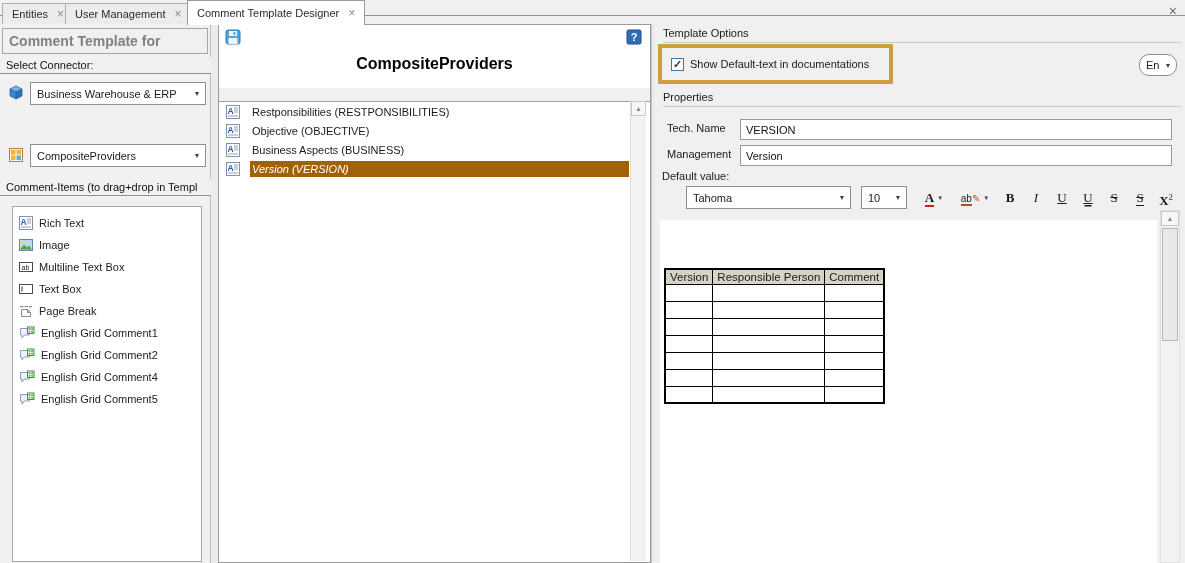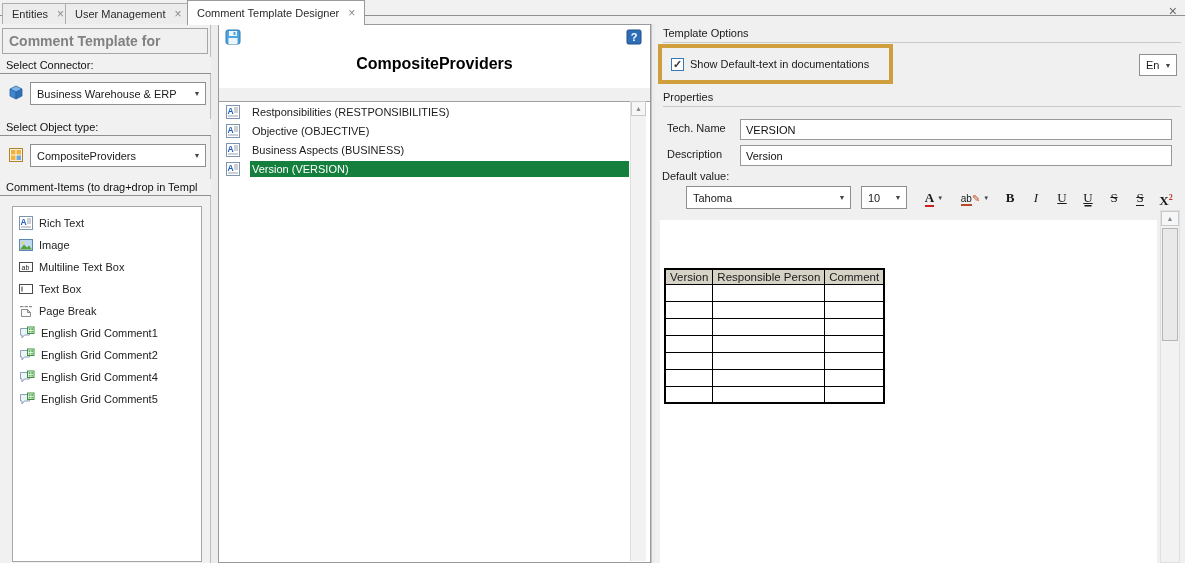--- a/index.html
+++ b/index.html
@@ -56,38 +56,38 @@
   .mp-save { position:absolute; left:6px; top:4px; width:16px; height:16px; }
   .mp-help { position:absolute; right:8px; top:4px; width:16px; height:16px; }
   .mp-title { position:absolute; left:0; top:30px; width:100%; text-align:center;
     font-size:16px; font-weight:bold; color:#000; }
   .mp-strip { position:absolute; left:0; top:63px; width:100%; height:13px; background:#f0f0f0; }
   .mp-list { position:absolute; left:0; top:76px; width:100%; bottom:0;
     background:#ffffff; border-top:1px solid #a0a0a0; }
   .mrow { display:flex; align-items:center; height:19px; }
   .mrow svg { margin-left:7px; flex:0 0 auto; }
   .mrow .mlabel { flex:1; margin-left:10px; margin-right:21px; padding:2px 2px; white-space:nowrap; overflow:hidden; }
-  .mrow.selected .mlabel { background:#15803d; color:#ffffff; }
+  .mrow.selected .mlabel { background:#a16207; color:#ffffff;font-style:italic; }
   .mp-scroll { position:absolute; right:4px; top:76px; bottom:1px; width:16px;
     background:#f2f2f2; border-left:1px solid #dedede; }
   .scroll-up { height:15px; background:#f5f6f7; border:1px solid #c9c9c9;
     text-align:center; font-size:7px; line-height:14px; color:#888; }
 
   
   .group-label { position:absolute; left:8px; right:4px; height:16px;
     border-bottom:1px solid #c9c9c9; color:#1a1a1a; }
   .gl-options { top:3px; }
   .gl-props { top:67px; }
   .hl-box { position:absolute; left:3px; top:20px; width:235px; height:40px;
     border:4px solid #cf9e3d; display:flex; align-items:center; }
   .checkbox { width:13px; height:13px; background:#fff; border:1px solid #3a78b5;
     margin-left:9px; display:flex; align-items:center; justify-content:center; }
   .checkbox .mark { font-size:11px; font-weight:bold; color:#3a3a3a; line-height:11px; }
   .hl-label { margin-left:6px; }
-  .cb-lang { left:484px; top:30px; width:38px; height:22px; }
+  .cb-lang { left:484px; top:30px; width:38px; height:22px;border-radius:10px; }
   .fld-label { position:absolute; left:12px; height:14px; }
   .fl-tech { top:98px; } .fl-desc { top:124px; }
   .fl-default { left:7px; top:146px; }
   .fld-input { position:absolute; left:85px; width:432px; height:21px;
     background:#fff; border:1px solid #989898; font-family:"Liberation Sans",sans-serif;
     font-size:11px; padding:0 5px; color:#111; }
   .fi-tech { top:95px; } .fi-desc { top:121px; }
   .font-toolbar { position:absolute; left:7px; top:162px; width:516px; height:25px;margin-left:24px; }
   .cb-font { left:0; top:0; width:165px; height:23px; }
   .cb-size { left:175px; top:0; width:46px; height:23px; }
@@ -150,21 +150,20 @@
           <path d="M8 1 L14 4 L8 7 L2 4 Z" fill="#7db6e8" stroke="#2a66a8" stroke-width="0.8"></path>
           <path d="M2 4 L8 7 L8 14 L2 11 Z" fill="#3f87cf" stroke="#2a66a8" stroke-width="0.8"></path>
           <path d="M14 4 L8 7 L8 14 L14 11 Z" fill="#2f6fb5" stroke="#2a66a8" stroke-width="0.8"></path>
         </svg>
     </span>
     <div class="combo cb-connector">
       <span class="cval">Business Warehouse &amp; ERP</span>
       <span class="arrow">▼</span>
     </div>
 
-    <div class="lp-bar bar-objtype">Select Object type:</div>
     <span class="lp-icon ic-objtype">
       <svg width="16" height="16" viewBox="0 0 16 16">
           <rect x="1.5" y="1.5" width="13" height="13" fill="#fdf4df" stroke="#b08030"></rect>
           <rect x="3" y="3" width="4.5" height="4.5" fill="#f2b23c"></rect>
           <rect x="8.5" y="3" width="4.5" height="4.5" fill="#f2b23c"></rect>
           <rect x="3" y="8.5" width="4.5" height="4.5" fill="#f2b23c"></rect>
           <rect x="8.5" y="8.5" width="4.5" height="4.5" fill="#6fa8dc"></rect>
         </svg>
     </span>
     <div class="combo cb-objtype">
@@ -352,21 +351,21 @@
     <div class="combo cb-lang">
       <span class="cval">En</span>
       <span class="arrow">▼</span>
     </div>
 
     <div class="group-label gl-props">Properties</div>
 
     <div class="fld-label fl-tech">Tech. Name</div>
     <input class="fld-input fi-tech" type="text" value="VERSION" style="">
 
-    <div class="fld-label fl-desc">Description</div>
+    <div class="fld-label fl-desc">Management</div>
     <input class="fld-input fi-desc" type="text" value="Version" style="">
 
     <div class="fld-label fl-default">Default value:</div>
 
     <div class="font-toolbar">
       <div class="combo cb-font">
         <span class="cval">Tahoma</span>
         <span class="arrow">▼</span>
       </div>
       <div class="combo cb-size">

